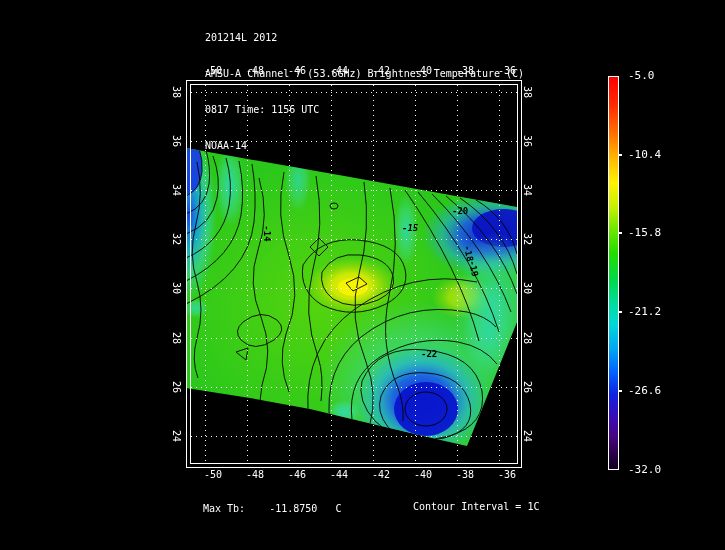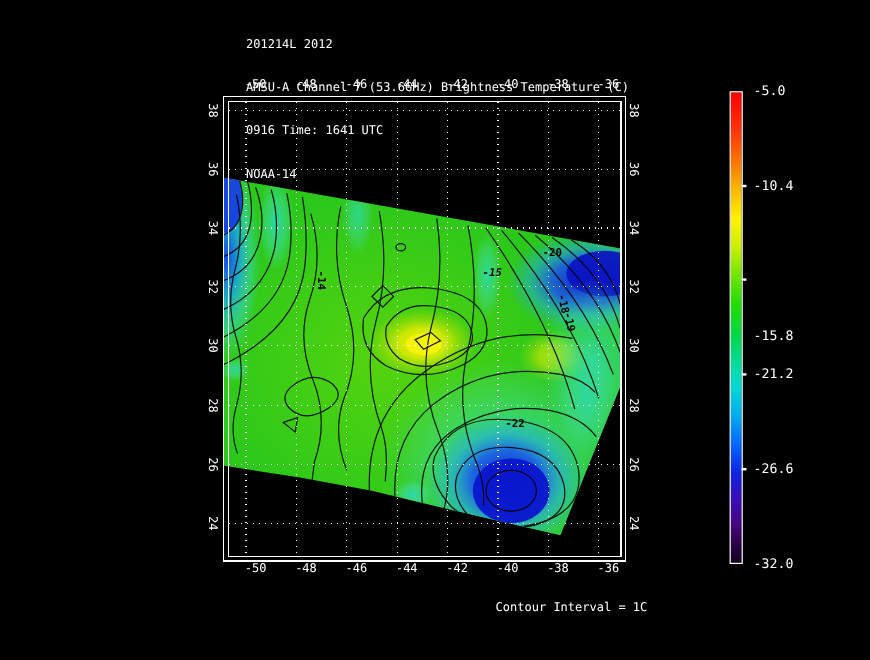--- a/index.html
+++ b/index.html
@@ -21,21 +21,21 @@
   svg{position:absolute;left:0;top:0;}
 </style>
 </head>
 <body>
 
 <div class="stage">
 
   <div class="lbl" style="left:205px;top:8px;">
     <div class="title-line">201214L 2012</div>
     <div class="title-line">AMSU-A Channel 7 (53.6GHz) Brightness Temperature (C)</div>
-    <div class="title-line">0916 Time: 1641 UTC</div>
+    <div class="title-line">0817 Time: 1156 UTC</div>
     <div class="title-line">NOAA-14</div>
   </div>
 
   <svg width="725" height="550">
     <defs>
       <clipPath id="swathClip">
         <polygon points="186,148 350,177 517,207 517,322 467,446 415,434 360,421 310,409 250,398 186,388"></polygon>
       </clipPath>
       <radialGradient id="gYellow">
         <stop offset="0%" stop-color="#f4f004"></stop>
@@ -195,20 +195,21 @@
   <div class="ct" style="left:465px;top:264px;transform:rotate(78deg);">-19</div>
   <div class="ct" style="left:258px;top:229px;transform:rotate(90deg);">-14</div>
 
   <div class="cbar"></div>
   <div class="cbar-tick" style="top:154px;"></div>
   <div class="cbar-tick" style="top:232px;"></div>
   <div class="cbar-tick" style="top:311px;"></div>
   <div class="cbar-tick" style="top:390px;"></div>
   <div class="cbar-lbl" style="top:70px;">-5.0</div>
   <div class="cbar-lbl" style="top:149px;">-10.4</div>
-  <div class="cbar-lbl" style="top:227px;margin-top:47px;">-15.8</div>
+  <div class="cbar-lbl" style="top:227px;">-15.8</div>
   <div class="cbar-lbl" style="top:306px;">-21.2</div>
   <div class="cbar-lbl" style="top:385px;">-26.6</div>
   <div class="cbar-lbl" style="top:464px;">-32.0</div>
 
+  <div class="lbl" style="left:203px;top:503px;">Max Tb:    -11.8750   C</div>
   <div class="lbl" style="left:413px;top:491px;margin-top:10px;">Contour Interval = 1C</div>
 
 </div>
 
 </body></html>

